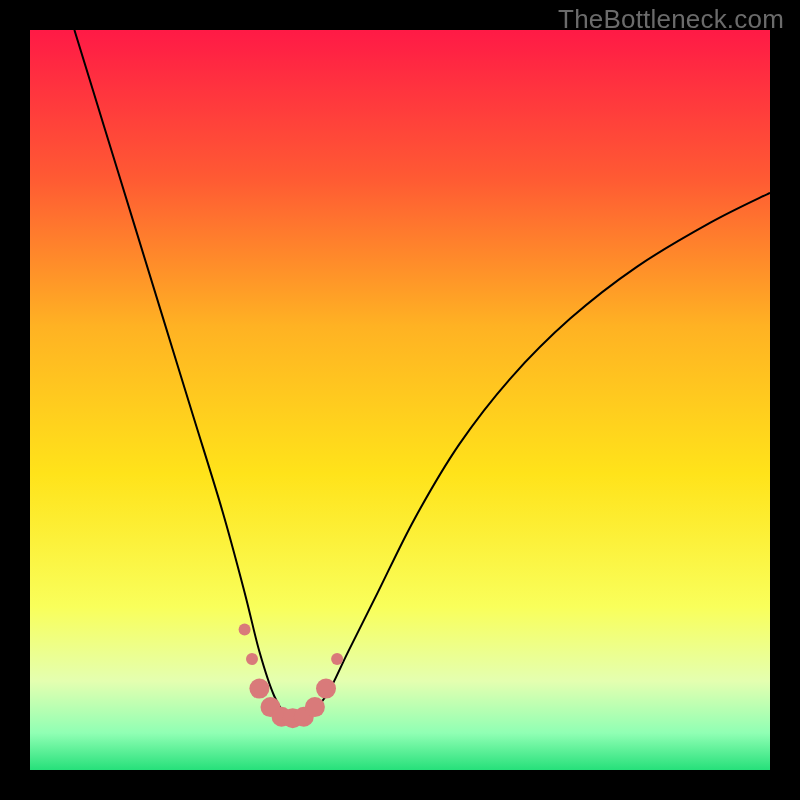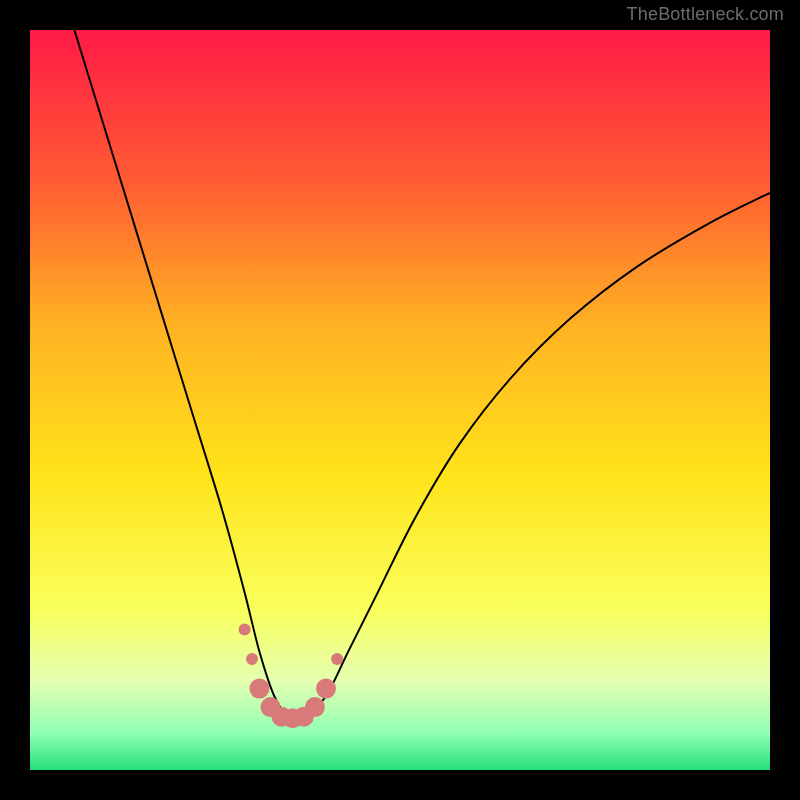--- a/index.html
+++ b/index.html
@@ -25,21 +25,21 @@
     left: 30px;
     width: 740px;
     height: 740px;
     overflow: hidden;
   }
   .watermark {
     position: absolute;
     top: 4px;
     right: 16px;
     color: #6b6b6b;
-    font-size: 18px;
+    font-size: 26px;
     font-weight: 500;
     letter-spacing: 0.2px;
   }
   svg {
     display: block;
   }
 </style>
 </head>
 <body>
 

